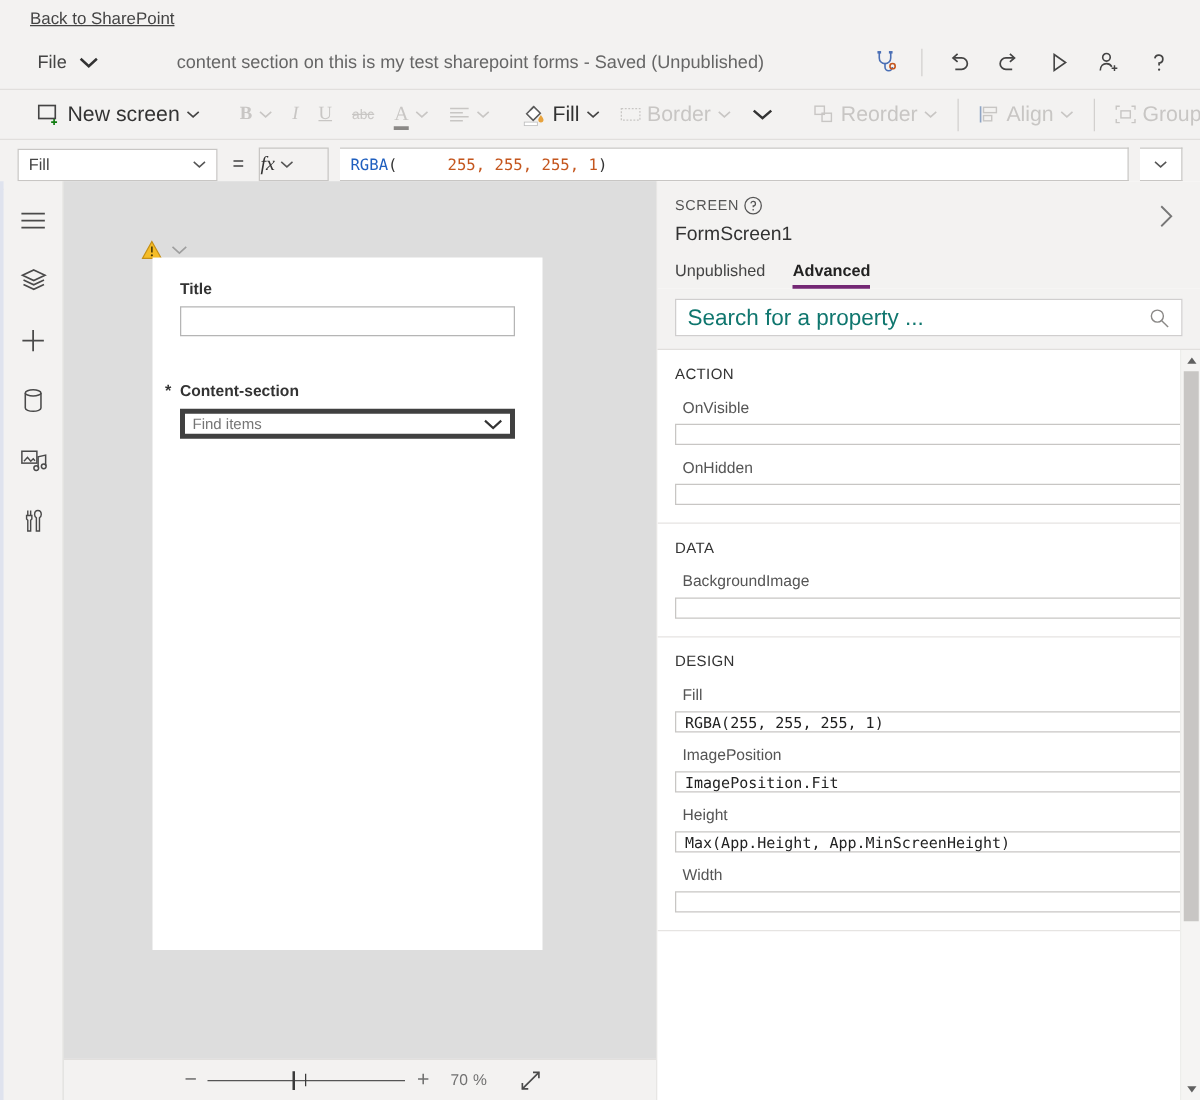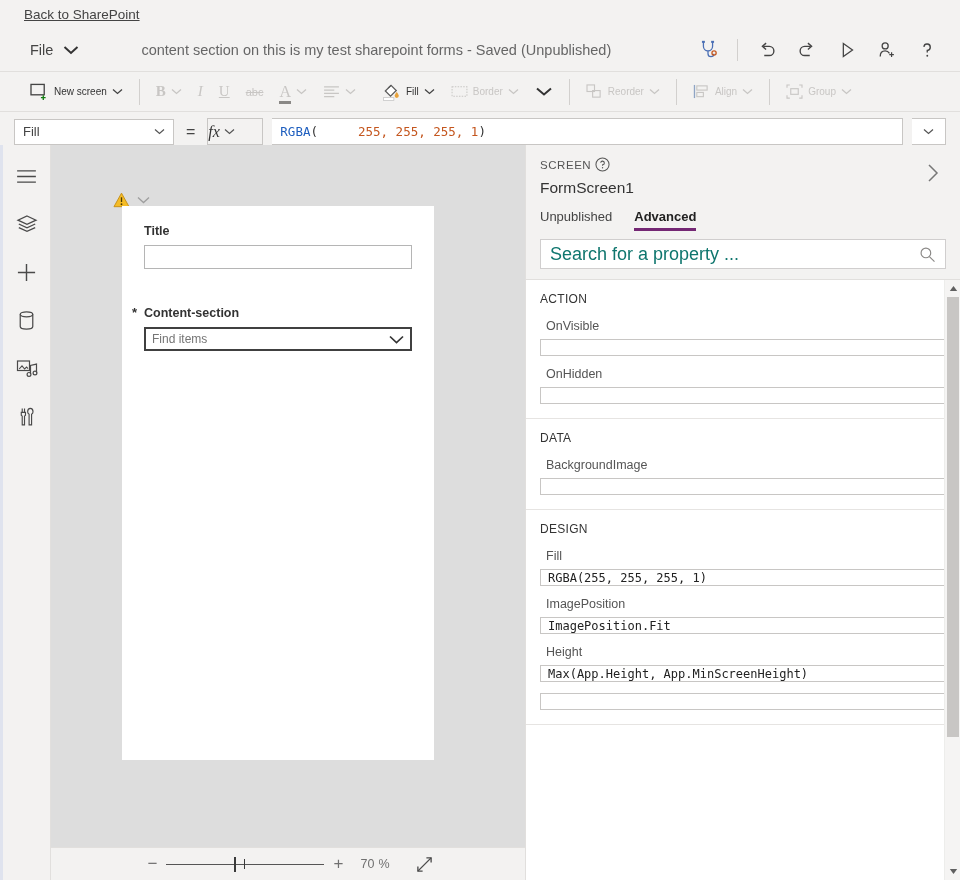--- a/index.html
+++ b/index.html
@@ -38,21 +38,21 @@
     height:40px; background:#f3f2f1; display:flex; align-items:center;
     border-bottom:1px solid #e1dfdd;
   }
   .rb-group { display:flex; align-items:center; height:100%; }
   .rb-sep { width:1px; height:26px; background:#d2d0ce; margin:0 8px; }
   .rb-item {
     display:flex; align-items:center; gap:5px; padding:0 8px; height:30px;
     cursor:pointer; color:#333; font-size:13.5px; white-space:nowrap;
   }
   .rb-item.disabled { color:#c8c6c4; cursor:default; }
-  .rb-item .cap { font-size:10px; }
+  .rb-item .cap { font-size:17px; }
   .chev-sm { width:11px; height:7px; flex:none; }
 
   
   .fxbar {
     height:40px; background:#f3f2f1; display:flex; align-items:center;
     padding:0 14px; gap:9px; border-bottom:1px solid #e1dfdd;
   }
   .prop-select {
     width:160px; height:26px; background:#fff; border:1px solid #c8c6c4;
     display:flex; align-items:center; padding:0 8px; font-size:13px; color:#444;
@@ -95,21 +95,21 @@
     background:#ffffff;
   }
   .fieldwrap { padding:18px 22px 0 22px; }
   .flabel { font-size:12.5px; color:#333; margin-bottom:7px; font-weight:600; }
   .flabel.req { display:flex; align-items:baseline; }
   .star { color:#333; width:12px; margin-left:-12px; font-size:13px; }
   .finput {
     height:24px; border:1px solid #b5b5b5; background:#fff;
   }
   .fcombo {
-    height:24px; border:2px solid #404040; background:#fff;
+    height:24px; border:4px solid #404040; background:#fff;
     display:flex; align-items:center; padding:0 6px;
     font-size:12px; color:#757575;
   }
   .fcombo .ph { flex:1; }
   .gap { height:18px; }
 
   
   .zoombar {
     position:absolute; left:0; bottom:0; width:100%; height:33px;
     background:#f3f2f1; border-top:1px solid #e1dfdd;
@@ -538,20 +538,21 @@
           </div>
           <div class="prop">
             <div class="prop-lbl">ImagePosition</div>
             <div class="prop-val">ImagePosition.Fit</div>
           </div>
           <div class="prop">
             <div class="prop-lbl">Height</div>
             <div class="prop-val">Max(App.Height, App.MinScreenHeight)</div>
           </div>
           <div class="prop">
+            <div class="prop-lbl">Width</div>
             <div class="prop-val"></div>
           </div>
         </div>
 
         <div class="pscroll">
           <div class="ps-arrow">
             <svg width="9" height="7" viewBox="0 0 9 7">
               <path d="M4.5 1 L8.2 6 H0.8 Z" fill="#606060"></path>
             </svg>
           </div>

